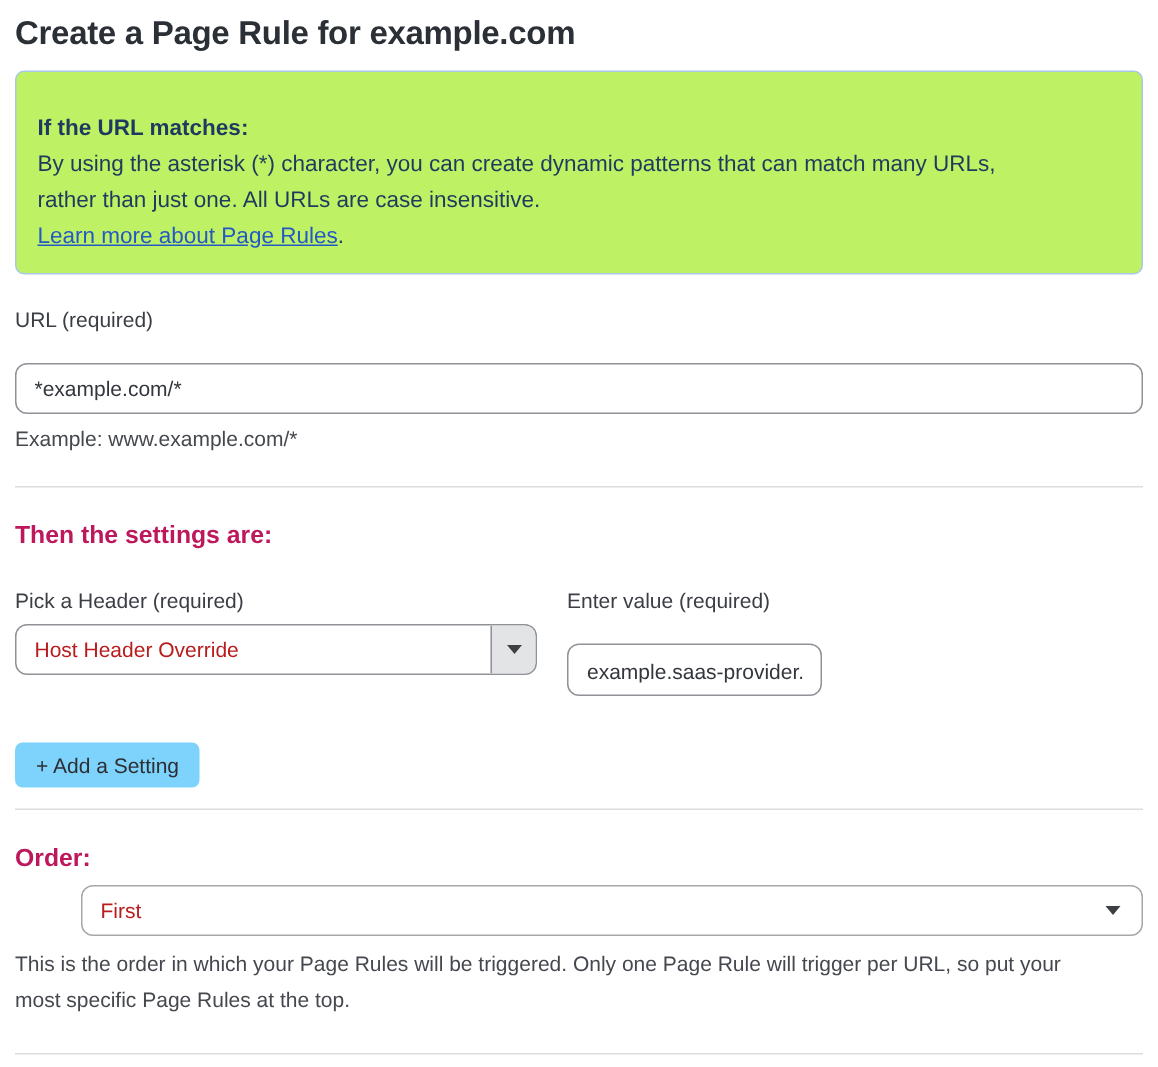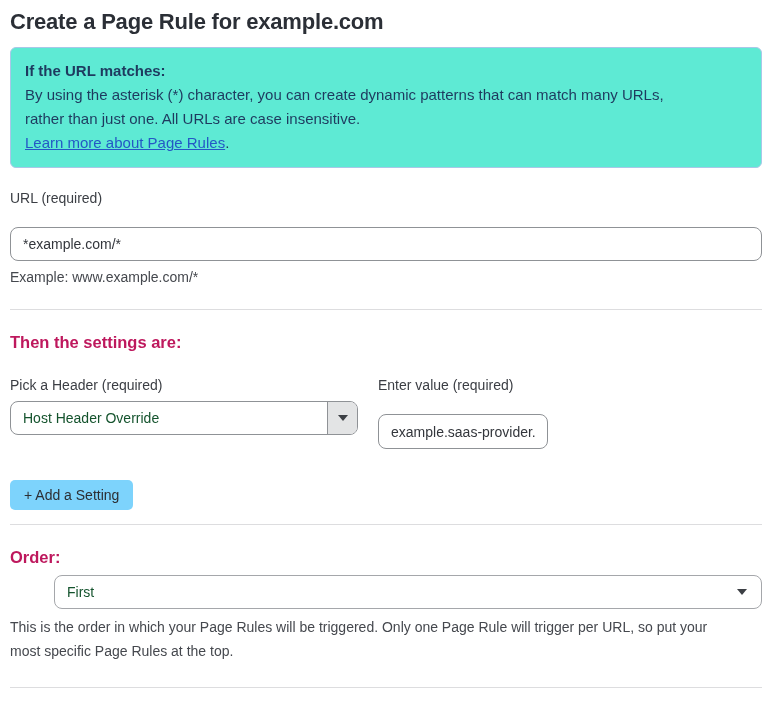--- a/index.html
+++ b/index.html
@@ -15,24 +15,24 @@
 
   .page-title {
     margin: 0; padding-top: 7px;
     font-size: 22px; line-height: 30px;
     font-weight: 700; color: #2b2f36;
     letter-spacing: -0.2px;
   }
 
   .info-box {
     margin-top: 10px;
-    background: #5eead4;
+    background: #bef264;
     border: 1px solid #a9c7e8;
     border-radius: 6px;
-    padding: 11px 14px 12px 14px;
+    padding: 26px 14px 12px 14px;
     font-size: 15px; line-height: 24px;
     color: #1e3a5f;
   }
   .info-heading { font-weight: 700; }
   .info-line { display: block; white-space: nowrap; }
   .info-link {
     color: #2458c5; text-decoration: underline; cursor: pointer;
   }
   .info-link-suffix { color: #1e3a5f; }
 
@@ -83,21 +83,21 @@
     border: 1px solid #8f9296;
     border-radius: 8px;
     background: #ffffff;
     overflow: hidden;
     cursor: pointer;
   }
   .select-box .select-value {
     flex: 1;
     padding: 0 12px;
     line-height: 32px;
-    font-size: 14px; color: #14532d;
+    font-size: 14px; color: #b91c1c;
     white-space: nowrap; overflow: hidden;
   }
   .select-arrow-segment {
     width: 30px;
     background: #e3e4e5;
     border-left: 1px solid #8f9296;
     display: flex; align-items: center; justify-content: center;
   }
   .triangle-down {
     width: 0; height: 0;

